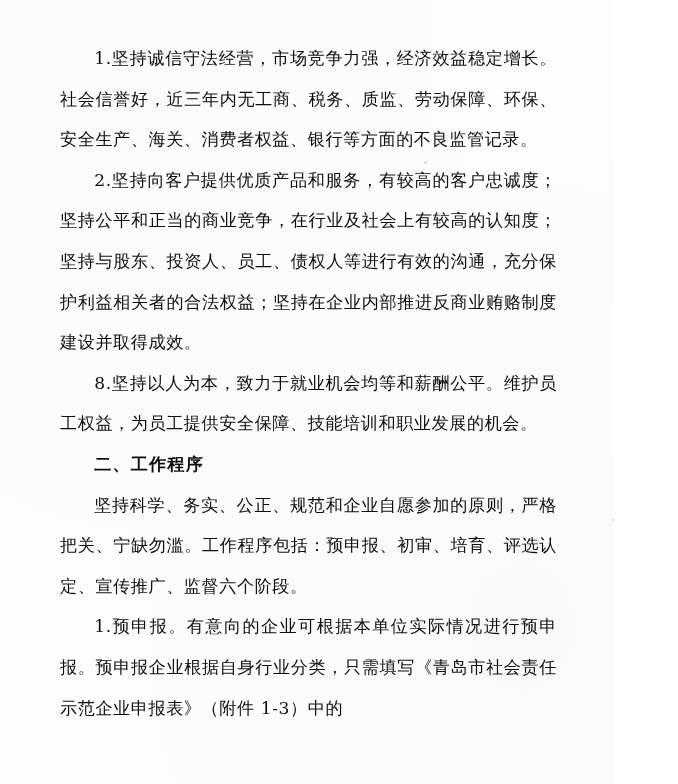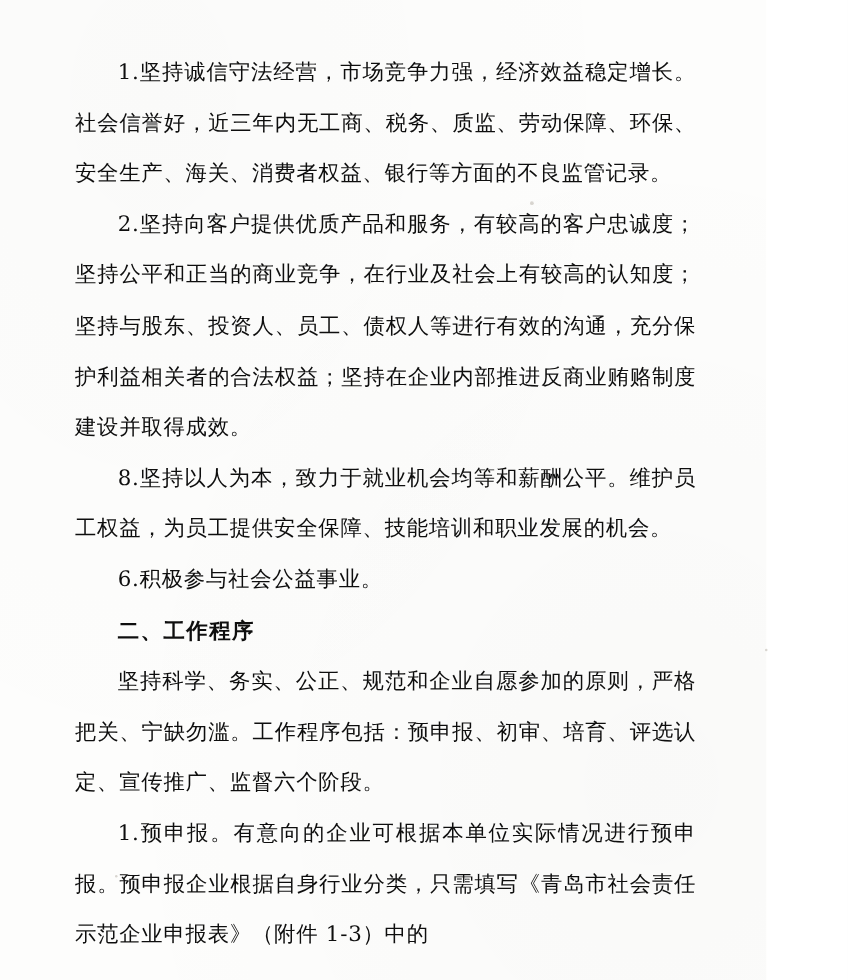--- a/index.html
+++ b/index.html
@@ -60,18 +60,17 @@
 
 <div class="page">
   <div class="speck" style="left:424px; top:161px; width:3px; height:3px;"></div>
   <div class="speck" style="left:612px; top:519px; width:2px; height:2px;"></div>
   <div class="speck" style="left:92px; top:700px; width:2px; height:2px;"></div>
 
   <div class="body-text">
     <p>1.坚持诚信守法经营，市场竞争力强，经济效益稳定增长。社会信誉好，近三年内无工商、税务、质监、劳动保障、环保、安全生产、海关、消费者权益、银行等方面的不良监管记录。</p>
     <p>2.坚持向客户提供优质产品和服务，有较高的客户忠诚度；坚持公平和正当的商业竞争，在行业及社会上有较高的认知度；坚持与股东、投资人、员工、债权人等进行有效的沟通，充分保护利益相关者的合法权益；坚持在企业内部推进反商业贿赂制度建设并取得成效。</p>
     <p>8.坚持以人为本，致力于就业机会均等和薪酬公平。维护员工权益，为员工提供安全保障、技能培训和职业发展的机会。</p>
-    <p>6.积极参与社会公益事业。</p>
     <p class="heading">二、工作程序</p>
     <p>坚持科学、务实、公正、规范和企业自愿参加的原则，严格把关、宁缺勿滥。工作程序包括：预申报、初审、培育、评选认定、宣传推广、监督六个阶段。</p>
     <p><span>1.预申报。有意向的企业可根据本单位实际情况进行预申报。预申报企业根据自身行业分类，只需填写《青岛市社会责任示范企业申报表》（附件 1-3）中的</span></p>
   </div>
 </div>
 
 </body></html>

